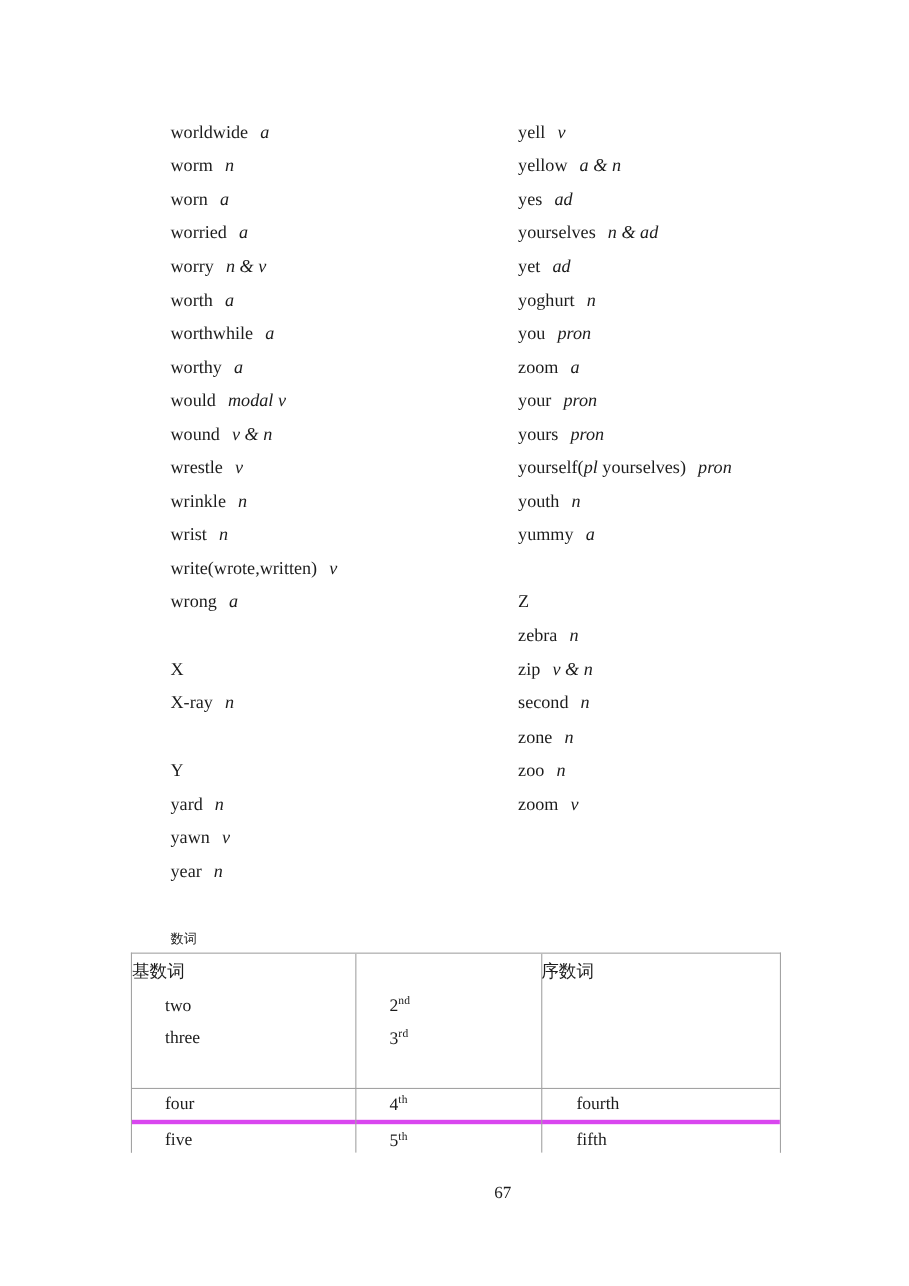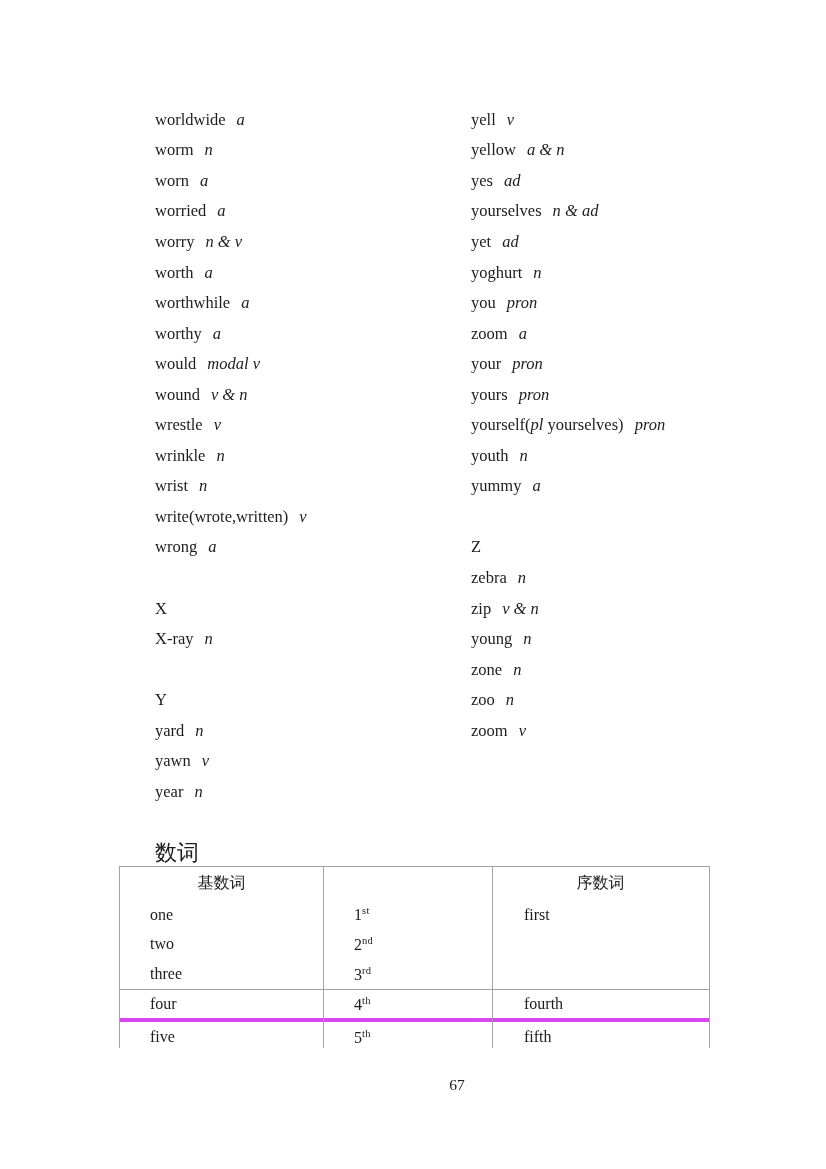--- a/index.html
+++ b/index.html
@@ -23,21 +23,21 @@
     font-size: 16.5px;
     white-space: pre;
   }
   .pos { font-style: italic; margin-left: 11px; }
   .it  { font-style: italic; }
   
   .section-heading {
     position: absolute;
     left: 155px;
     top: 841px;
-    font-size: 22px;
+    font-size: 12px;
     line-height: 24px;
   }
   .numtable {
     position: absolute;
     left: 119px;
     top: 866px;
     width: 591px;
     height: 182px;
     box-sizing: border-box;
     border-top: 1px solid #a3a3a3;
@@ -48,21 +48,21 @@
   }
   .vl { position: absolute; top: 0; bottom: 0; width: 1px; background: #a3a3a3; }
   .vl1 { left: 203px; }
   .vl2 { left: 372px; }
   .trow {
     display: grid;
     grid-template-columns: 203px 169px 217px;
     align-items: center;
   }
   .thead { height: 33px; }
-  .thead .cell { text-align: center; }
+  .thead .cell { }
   .tgroup { height: 90px; box-sizing: border-box; border-bottom: 1px solid #a3a3a3; }
   .tgroup .trow { height: 29.66px; }
   .row4wrap { height: 28px; border-bottom: 4px solid #d946ef; }
   .row4wrap .trow, .row5wrap .trow { height: 100%; }
   .row5wrap { height: 30px; }
   .cell-cardinal { padding-left: 30px; }
   .cell-numeral  { padding-left: 31px; }
   .cell-ordinal  { padding-left: 32px; }
   .sup { font-size: 10.5px; vertical-align: 6px; letter-spacing: 0.3px; }
   .page-number {
@@ -116,44 +116,39 @@
       <div class="line"><span>zoom</span><span class="pos">a</span></div>
       <div class="line"><span>your</span><span class="pos">pron</span></div>
       <div class="line"><span>yours</span><span class="pos">pron</span></div>
       <div class="line"><span><span>yourself(</span><span class="it">pl</span><span> yourselves)</span></span><span class="pos">pron</span></div>
       <div class="line"><span>youth</span><span class="pos">n</span></div>
       <div class="line"><span>yummy</span><span class="pos">a</span></div>
       <div class="line"></div>
       <div class="line"><span>Z</span></div>
       <div class="line"><span>zebra</span><span class="pos">n</span></div>
       <div class="line"><span>zip</span><span class="pos">v &amp; n</span></div>
-      <div class="line"><span>young</span><span class="pos">n</span></div>
+      <div class="line"><span>second</span><span class="pos">n</span></div>
       <div class="line"><span>zone</span><span class="pos">n</span></div>
       <div class="line"><span>zoo</span><span class="pos">n</span></div>
       <div class="line"><span>zoom</span><span class="pos">v</span></div>
     </div>
 
   <div class="section-heading">数词</div>
 
   <div class="numtable">
     <div class="vl vl1"></div>
     <div class="vl vl2"></div>
 
     <div class="trow thead">
       <div class="cell">基数词</div>
       <div class="cell"></div>
       <div class="cell">序数词</div>
     </div>
 
     <div class="tgroup">
-        <div class="trow">
-          <span class="cell cell-cardinal">one</span>
-          <span class="cell cell-numeral"><span>1</span><span class="sup">st</span></span>
-          <span class="cell cell-ordinal">first</span>
-        </div>
         <div class="trow">
           <span class="cell cell-cardinal">two</span>
           <span class="cell cell-numeral"><span>2</span><span class="sup">nd</span></span>
         </div>
         <div class="trow">
           <span class="cell cell-cardinal">three</span>
           <span class="cell cell-numeral"><span>3</span><span class="sup">rd</span></span>
         </div>
       </div>
     <div class="row4wrap">

